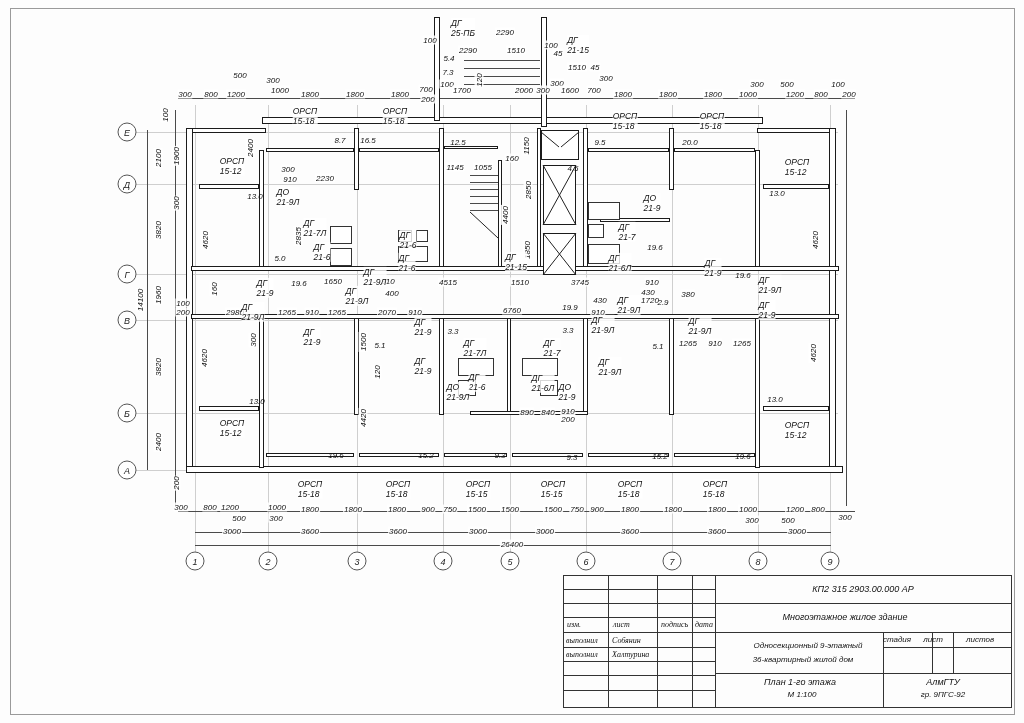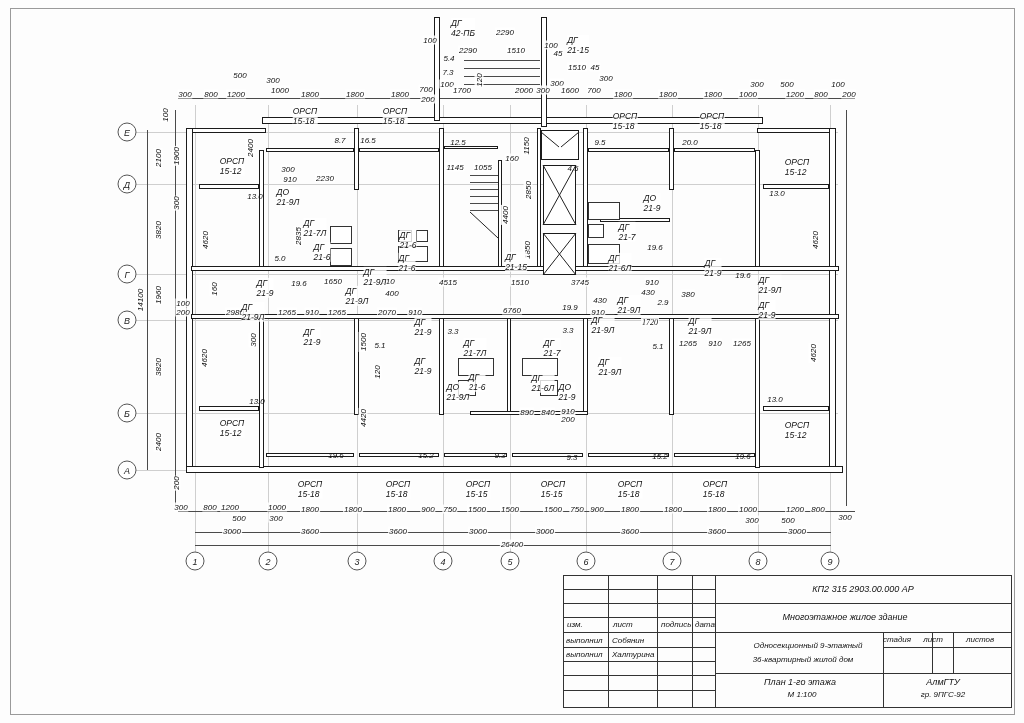--- a/index.html
+++ b/index.html
@@ -21,21 +21,21 @@
   .axc{position:absolute;width:17px;height:17px;border:1px solid #555;border-radius:50%;background:#fff;
        font:italic 9px "Liberation Sans",sans-serif;color:#222;display:flex;align-items:center;justify-content:center;
        transform:translate(-50%,-50%);z-index:7;}
   svg.ov{position:absolute;left:0;top:0;z-index:5;}
   
   .tb-line{position:absolute;background:#333;}
   .tb-box{position:absolute;border:1px solid #333;box-sizing:border-box;}
   .tbt{position:absolute;font:italic 8px "Liberation Sans",sans-serif;color:#111;white-space:nowrap;
        transform:translate(-50%,-50%);z-index:8;}
   .tbt.lg{font-size:9px;}
-  .tbt.la{transform:translate(0,-50%);}
+  .tbt.la{transform:translate(0,-50%);font-family:Liberation Serif, serif;}
 </style>
 </head>
 <body>
 
 <div class="page">
   <div class="frame"></div>
   <div id="plan">
       <div class="axline" style="left: 136px; top: 132px; width: 702px; height: 1px;"></div>
       <div class="axline" style="left: 136px; top: 184px; width: 702px; height: 1px;"></div>
       <div class="axline" style="left: 136px; top: 274px; width: 702px; height: 1px;"></div>
@@ -202,21 +202,21 @@
       <div class="dim v" style="left: 528px; top: 190px;">2850</div>
       <div class="dim v" style="left: 505px; top: 215px;">4400</div>
       <div class="dim v" style="left: 527px; top: 250px;">1850</div>
       <div class="dim" style="left: 448px; top: 282px;">4515</div>
       <div class="dim" style="left: 520px; top: 282px;">1510</div>
       <div class="dim" style="left: 580px; top: 282px;">3745</div>
       <div class="dim" style="left: 652px; top: 282px;">910</div>
       <div class="dim" style="left: 648px; top: 292px;">430</div>
       <div class="dim" style="left: 688px; top: 294px;">380</div>
       <div class="dim" style="left: 600px; top: 300px;">430</div>
-      <div class="dim" style="left: 650px; top: 322px; font-family: Liberation Serif, serif;">1720</div>
+      <div class="dim" style="left: 650px; top: 300px;">1720</div>
       <div class="dim" style="left: 512px; top: 310px;">6760</div>
       <div class="dim" style="left: 598px; top: 312px;">910</div>
       <div class="dim" style="left: 387px; top: 312px;">2070</div>
       <div class="dim" style="left: 415px; top: 312px;">910</div>
       <div class="dim" style="left: 235px; top: 312px;">2980</div>
       <div class="dim" style="left: 287px; top: 312px;">1265</div>
       <div class="dim" style="left: 312px; top: 312px;">910</div>
       <div class="dim" style="left: 337px; top: 312px;">1265</div>
       <div class="dim" style="left: 392px; top: 293px;">400</div>
       <div class="dim" style="left: 388px; top: 281px;">910</div>
@@ -344,21 +344,21 @@
       <div class="room" style="left: 630px; top: 489px;">
         <div>ОРСП</div>
         <div>15-18</div>
       </div>
       <div class="room" style="left: 715px; top: 489px;">
         <div>ОРСП</div>
         <div>15-18</div>
       </div>
       <div class="door" style="left: 463px; top: 28px;">
         <div>ДГ</div>
-        <div>42-ПБ</div>
+        <div>25-ПБ</div>
       </div>
       <div class="door" style="left: 578px; top: 45px;">
         <div>ДГ</div>
         <div>21-15</div>
       </div>
       <div class="door" style="left: 288px; top: 197px;">
         <div>ДО</div>
         <div>21-9Л</div>
       </div>
       <div class="door" style="left: 315px; top: 228px;">

